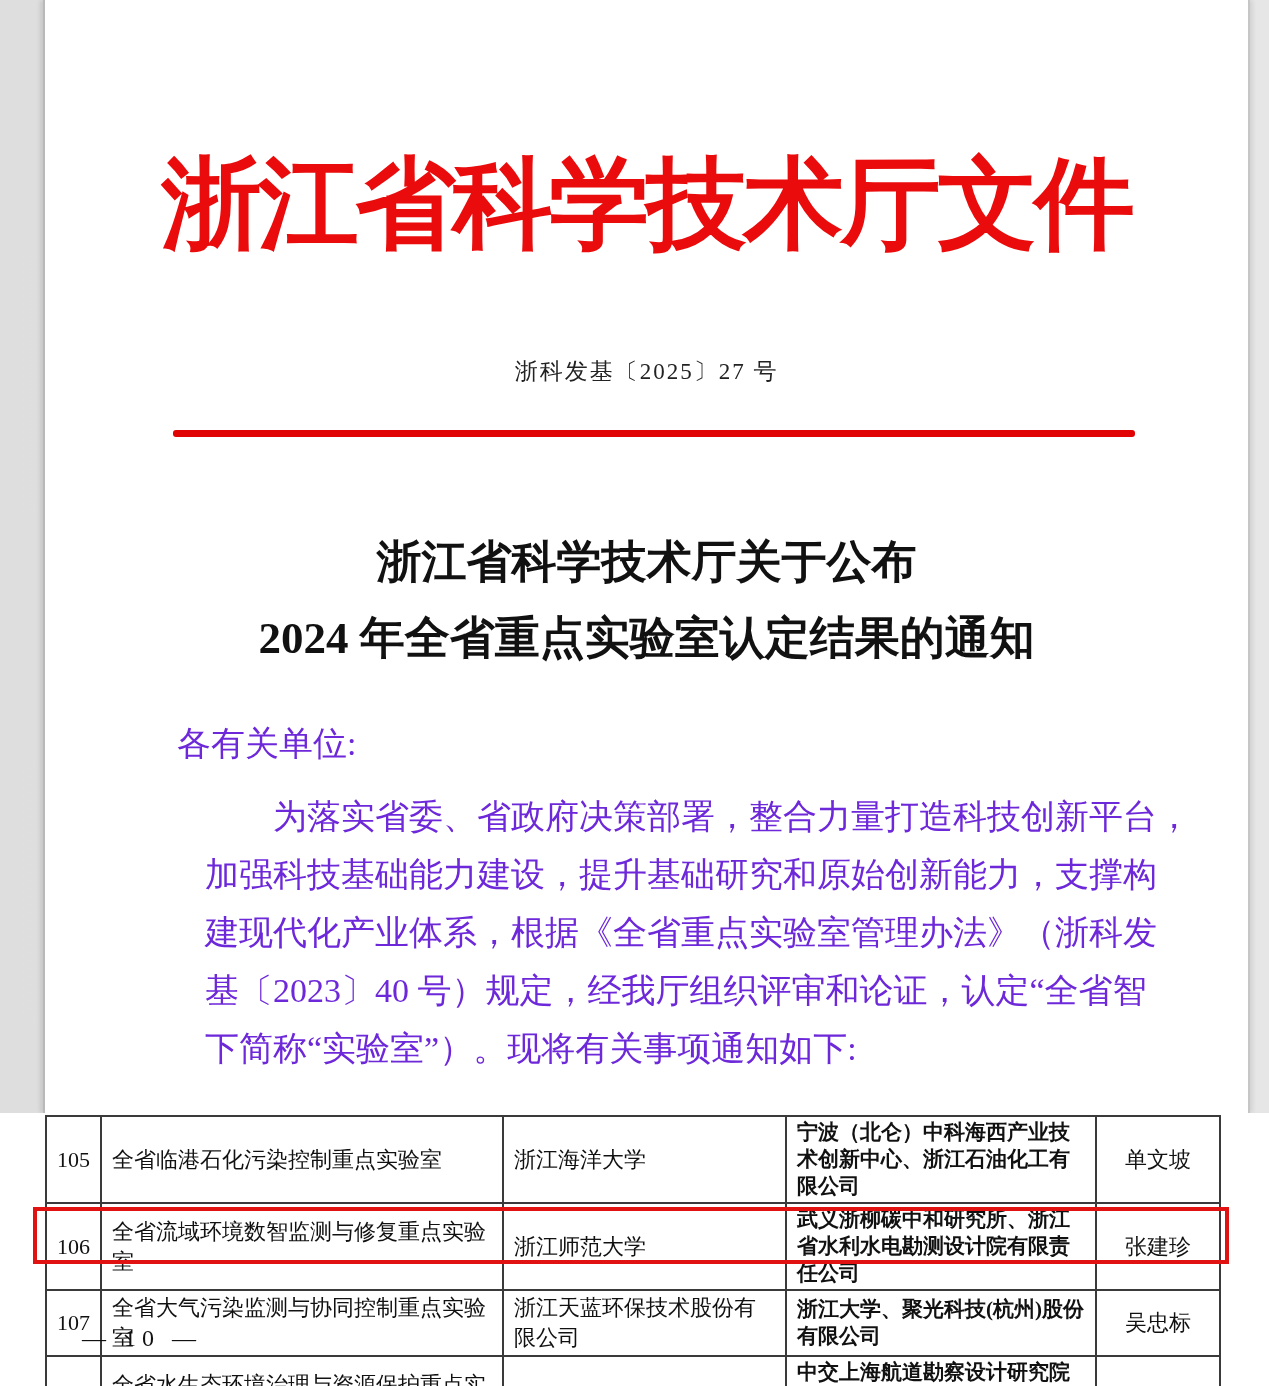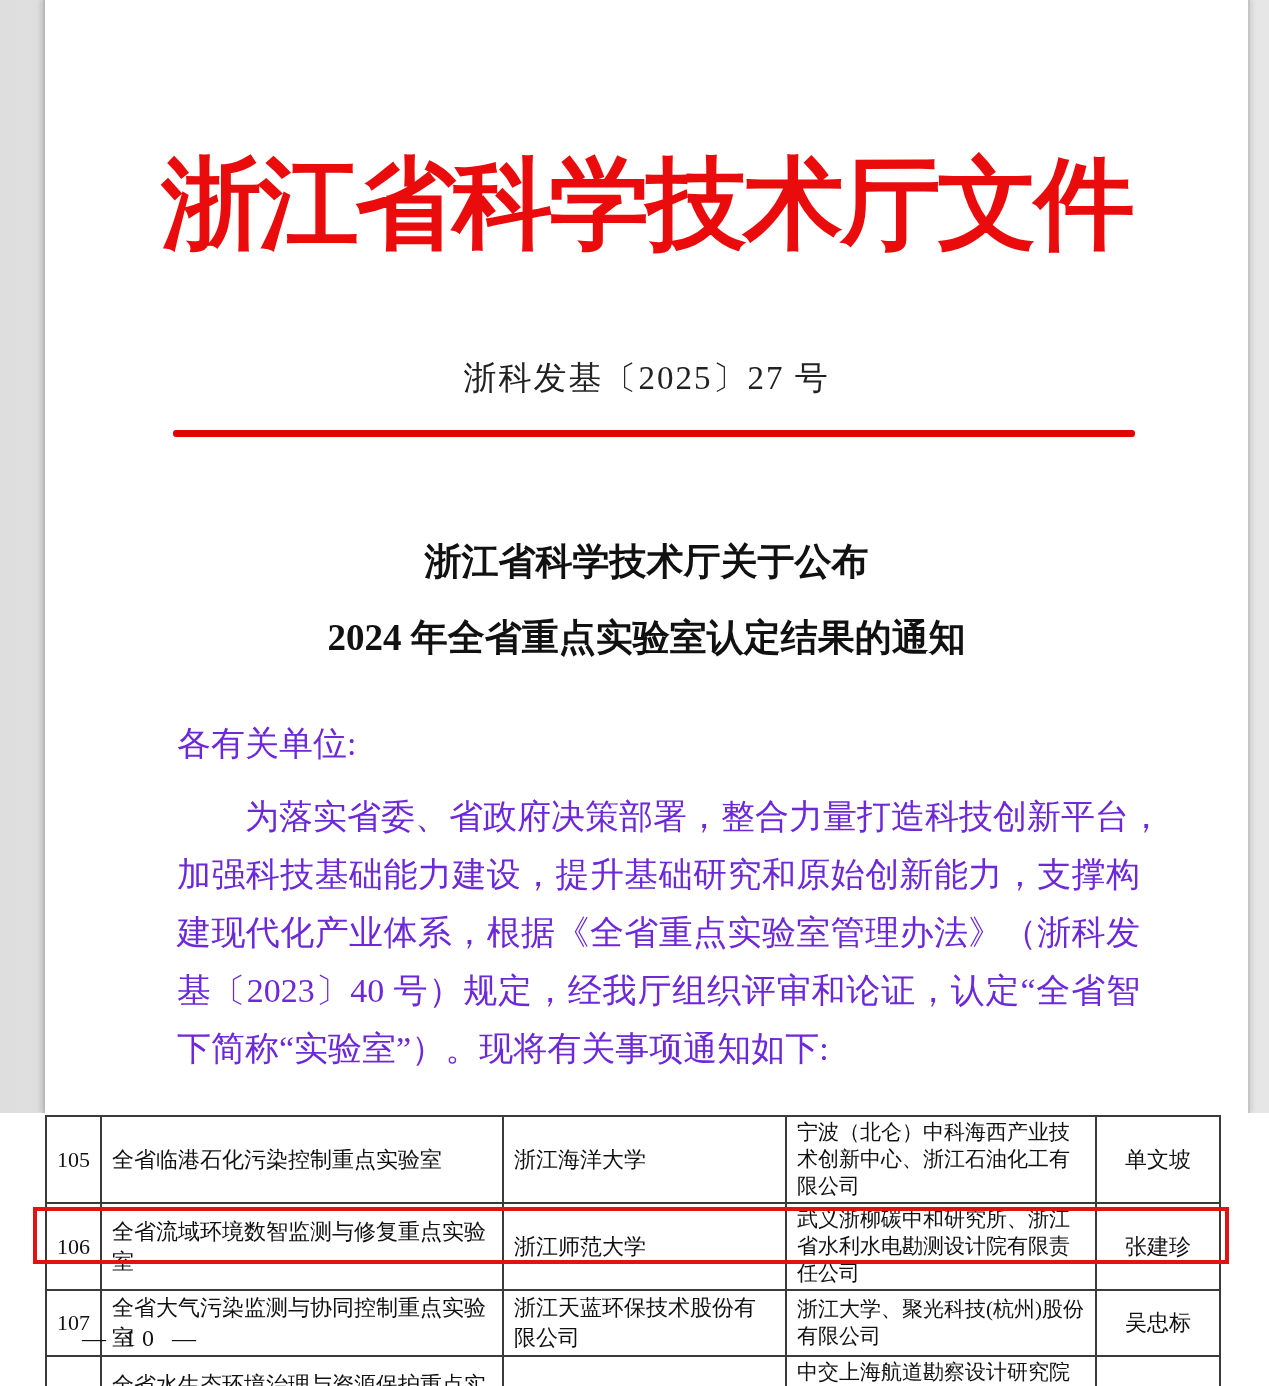--- a/index.html
+++ b/index.html
@@ -40,56 +40,57 @@
     line-height: 130px;
     font-weight: bold;
     letter-spacing: -3px;
     color: #ea0c0c;
     white-space: nowrap;
   }
   .doc-number {
     position: absolute;
     left: 0; right: 0; top: 356px;
     text-align: center;
-    font-size: 33px;
+    font-size: 23px;
     letter-spacing: 2px;
     color: #222;
   }
   .red-rule {
     position: absolute;
     left: 128px; top: 430px;
     width: 962px; height: 7px;
     background: #e00404;
     border-radius: 3px;
   }
   .notice-title {
     position: absolute;
     left: 0; right: 0; top: 524px;
     text-align: center;
-    font-size: 37px;
+    font-size: 45px;
     font-weight: bold;
     line-height: 76px;
     color: #111;
   }
   .body-text {
     position: absolute;
     left: 132px; top: 718px;
     width: 963px;
     font-size: 34px;
     color: #6d28d9;
   }
   .salutation {
     line-height: 52px;
     margin-bottom: 18px;
   }
   .para-line {
     line-height: 58px;
     text-align: justify;
     text-align-last: justify;
     white-space: nowrap;
+    margin-left: 28px;
   }
   .para-line.first { text-indent: 2em; }
   .para-line.last  { text-align-last: left; }
   
   .table-band {
     position: absolute;
     left: 0; top: 1113px;
     width: 1269px; height: 273px;
     background: #ffffff;
   }
@@ -103,21 +104,21 @@
   }
   table.results td {
     border: 2px solid #3a3a3a;
     padding: 2px 10px;
     vertical-align: middle;
     overflow: hidden;
   }
   td.col-no   { width: 48px;  text-align: center; }
   td.col-lab  { width: 402px; text-align: left; padding-left: 16px; }
   td.col-inst { width: 283px; text-align: left; padding-left: 16px; margin-left: 33px; }
-  td.col-part { width: 310px; text-align: left; font-size: 21px; line-height: 27px; padding-left: 12px; }
+  td.col-part { width: 310px; text-align: left; font-size: 21px; line-height: 27px; padding-left: 12px; font-weight: bold; }
   td.col-dir  { width: 124px; text-align: center; }
   tr.r-105 { height: 47px; }
   tr.r-106 { height: 48px; }
   tr.r-107 { height: 53px; }
   tr.r-108 { height: 50px; }
   .highlight-box {
     position: absolute;
     left: 33px; top: 94px;
     width: 1196px; height: 57px;
     border: 4px solid #e01212;

